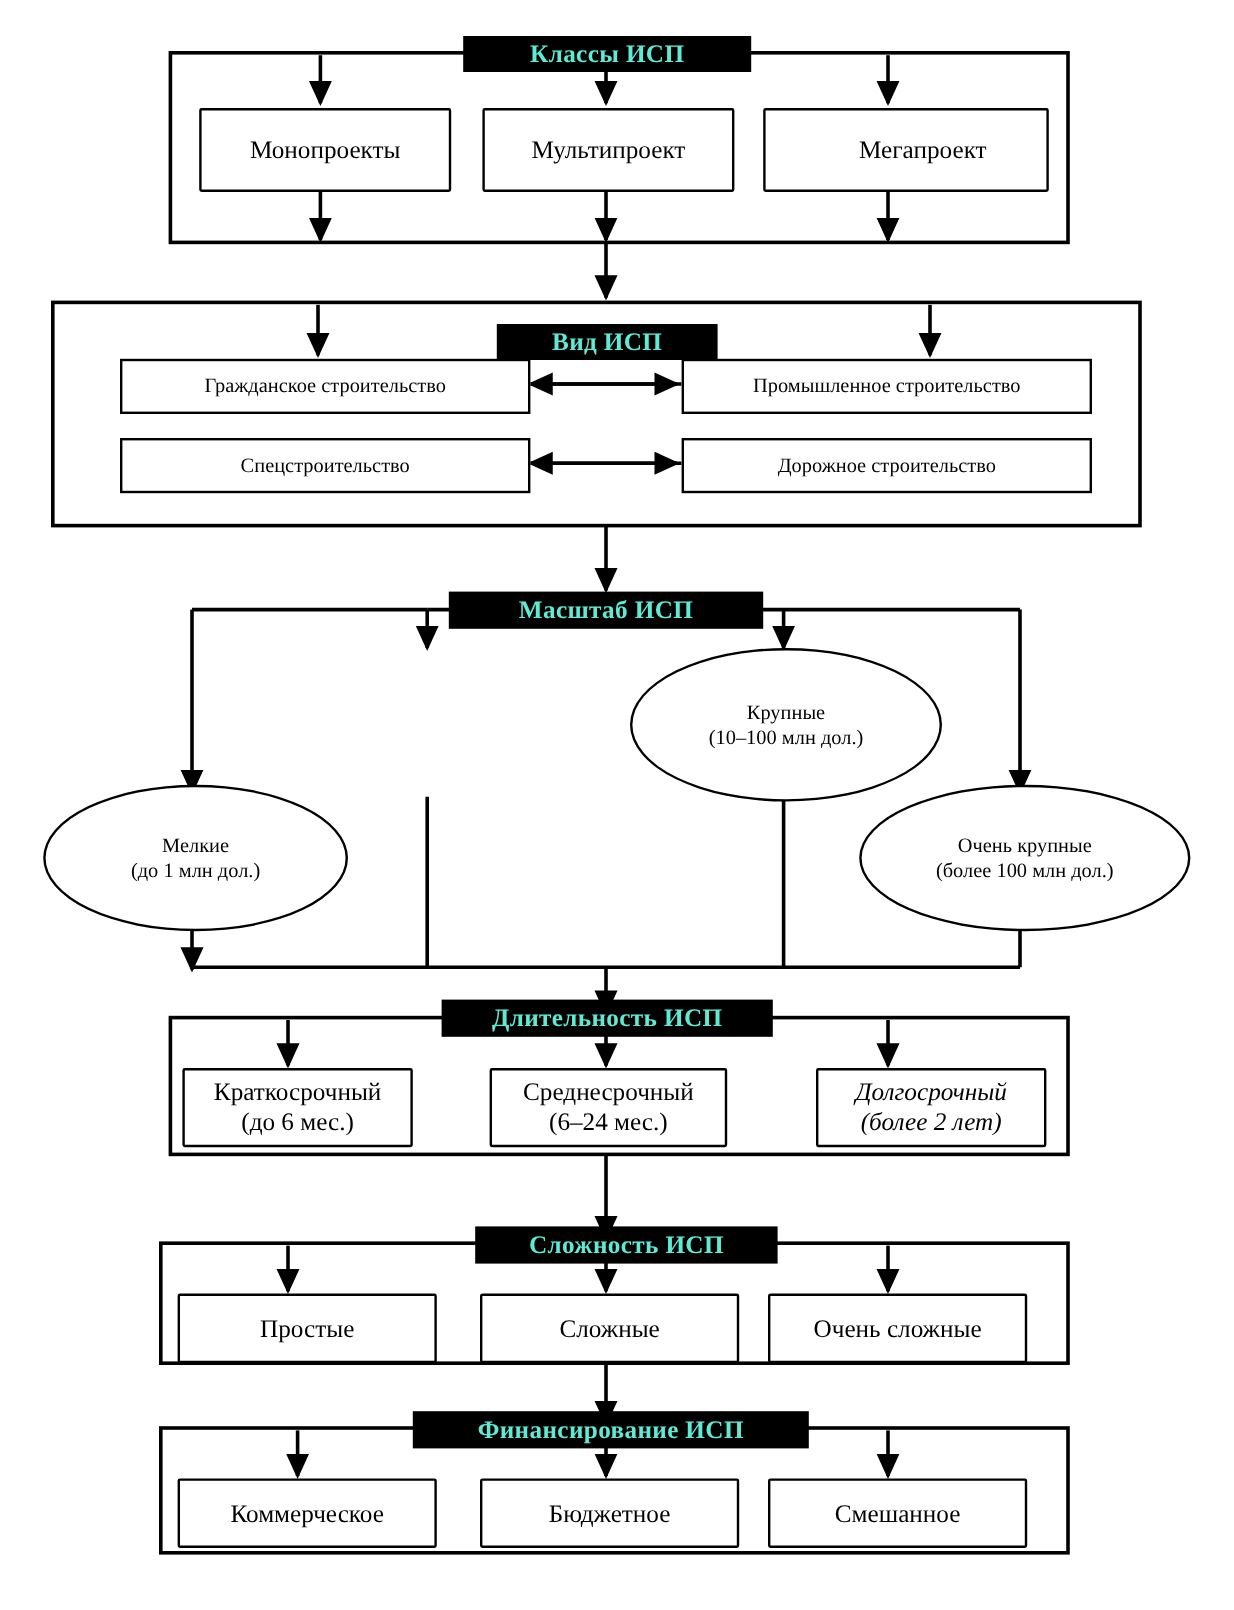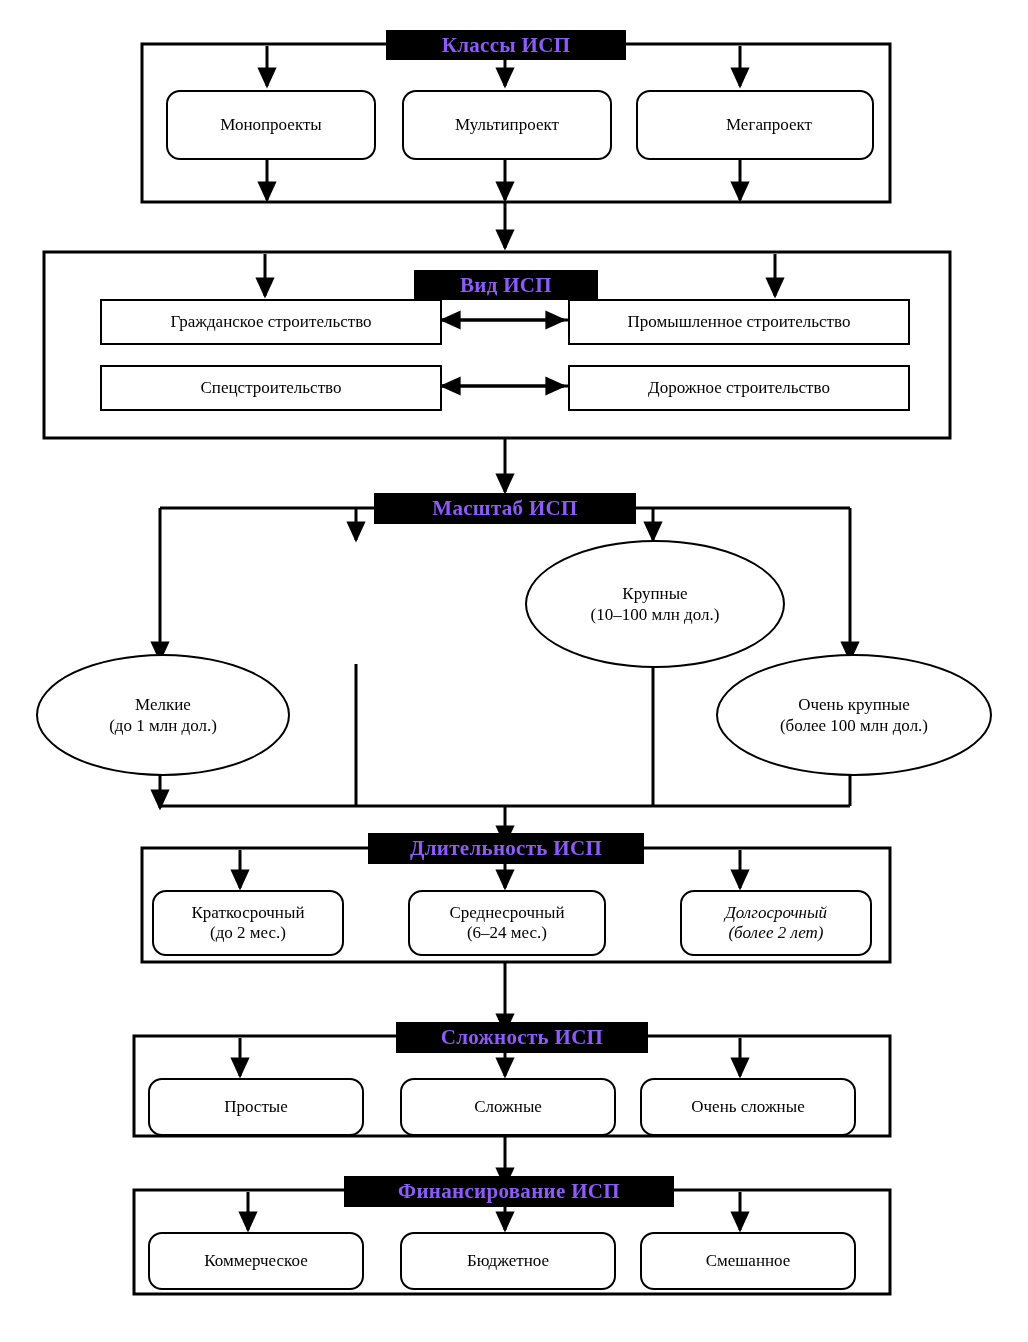--- a/index.html
+++ b/index.html
@@ -22,41 +22,41 @@
     position: absolute;
     left: 0;
     top: 0;
     width: 1028px;
     height: 1342px;
     pointer-events: none;
   }
   .banner {
     position: absolute;
     background: #000000;
-    color: #8b5cf6;
+    color: #5eead4;
     font-weight: bold;
     font-size: 21px;
     line-height: 1;
     display: flex;
     align-items: center;
     justify-content: center;
     letter-spacing: 0.3px;
     white-space: nowrap;
     z-index: 5;
   }
   .rrect {
     position: absolute;
     border: 2px solid #000000;
-    border-radius: 14px;
+    border-radius: 2px;
     background: #ffffff;
     display: flex;
     align-items: center;
     justify-content: center;
     text-align: center;
-    font-size: 17px;
+    font-size: 21px;
     line-height: 1.18;
     z-index: 4;
   }
   .srect {
     position: absolute;
     border: 2px solid #000000;
     background: #ffffff;
     display: flex;
     align-items: center;
     justify-content: center;
@@ -197,21 +197,21 @@
   </div>
   <div class="ellipse" style="left:716px; top:654px; width:272px; height:118px;">
     <span class="cell-inner">Очень крупные
 (более 100 млн дол.)</span>
   </div>
 
   <div class="banner" style="left:368px; top:833px; width:276px; height:31px;">Длительность ИСП</div>
 
   <div class="rrect" style="left:152px; top:890px; width:188px; height:62px;">
     <span class="cell-inner">Краткосрочный
-(до 2 мес.)</span>
+(до 6 мес.)</span>
   </div>
   <div class="rrect" style="left:408px; top:890px; width:194px; height:62px;">
     <span class="cell-inner">Среднесрочный
 (6–24 мес.)</span>
   </div>
   <div class="rrect" style="left:680px; top:890px; width:188px; height:62px;font-style:italic;">
     <span class="cell-inner">Долгосрочный
 (более 2 лет)</span>
   </div>
 

